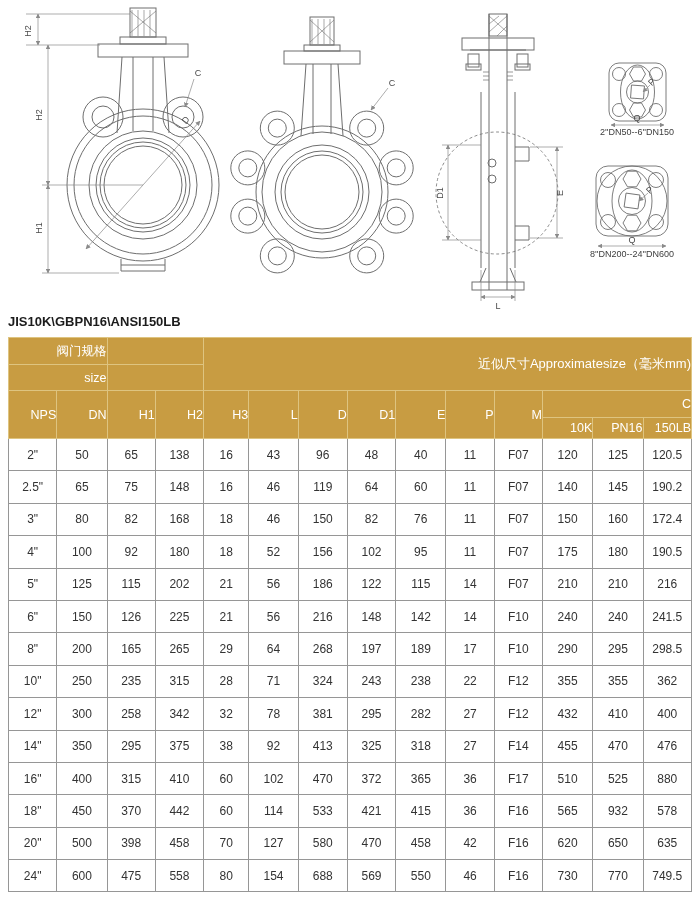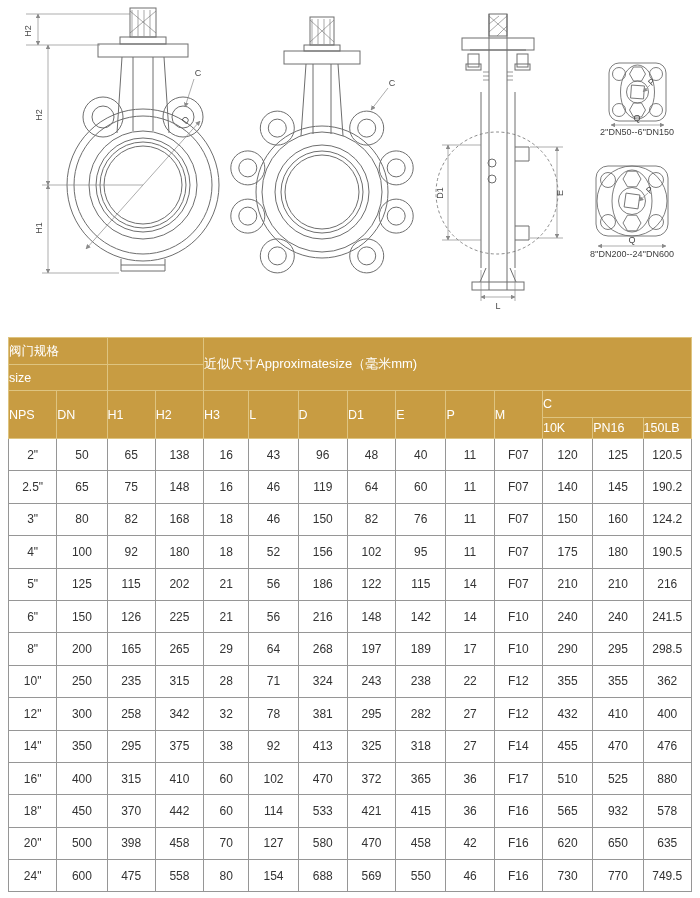--- a/index.html
+++ b/index.html
@@ -4,21 +4,21 @@
 <style>
   html,body{margin:0;padding:0;background:#ffffff;}
   .page{position:relative;width:700px;height:898px;background:#fff;overflow:hidden;
         font-family:"Liberation Sans","DejaVu Sans",sans-serif;}
   .drawings{position:absolute;left:0;top:0;}
   .svg-label{font-family:"Liberation Sans","DejaVu Sans",sans-serif;fill:#4a4a4a;font-size:9px;}
   .svg-caption{font-family:"Liberation Sans","DejaVu Sans",sans-serif;fill:#3d3d3d;font-size:9px;}
   .table-title{position:absolute;left:8px;top:314px;font-size:13px;font-weight:bold;color:#1c1c1c;}
   table.dim{position:absolute;left:8px;top:337px;width:684px;border-collapse:collapse;table-layout:fixed;}
   table.dim th{background:#C89C42;color:#ffffff;font-weight:normal;font-size:12.5px;
-               border:1px solid #DEC480;text-align:left;vertical-align:middle;padding:0;}
+               border:1px solid #DEC480;text-align:right;vertical-align:middle;padding:0;}
   table.dim thead tr.r1 th{height:26px;}
   table.dim thead tr.r2 th{height:25px;}
   table.dim thead tr.r3 th{height:26px;}
   table.dim thead tr.r4 th{height:20px;}
   table.dim th.approx{font-size:13px;}
   table.dim td{border:1px solid #969696;background:#fff;color:#333;font-size:12px;
                text-align:center;vertical-align:middle;height:31.4px;padding:0;}
 </style>
 </head>
 <body>
@@ -167,20 +167,21 @@
     </g>
     <g stroke="#8a8a8a" fill="none" stroke-width="0.7">
       <path d="M648,193 L639,201" marker-end="url(#arr)"></path>
       <path d="M598,246 H666" marker-start="url(#arr)" marker-end="url(#arr)"></path>
     </g>
     <text class="svg-label" x="652" y="192" text-anchor="middle" transform="rotate(-45 652 192)">P</text>
     <text class="svg-label" x="632" y="243" text-anchor="middle">Q</text>
     <text class="svg-caption" x="632" y="257" text-anchor="middle">8''DN200--24''DN600</text>
   </svg>
 
+  <div class="table-title">JIS10K\GBPN16\ANSI150LB</div>
 
   <table class="dim">
     <colgroup>
       <col style="width:48px">
         <col style="width:50px">
         <col style="width:48px">
         <col style="width:48px">
       <col style="width:45px">
         <col style="width:49px">
         <col style="width:49px">
@@ -262,21 +263,21 @@
           <td>168</td>
           <td>18</td>
           <td>46</td>
           <td>150</td>
           <td>82</td>
           <td>76</td>
           <td>11</td>
           <td>F07</td>
           <td>150</td>
           <td>160</td>
-          <td>124.2</td>
+          <td>172.4</td>
         </tr>
         <tr>
           <td>4"</td>
           <td>100</td>
           <td>92</td>
           <td>180</td>
           <td>18</td>
           <td>52</td>
           <td>156</td>
           <td>102</td>

